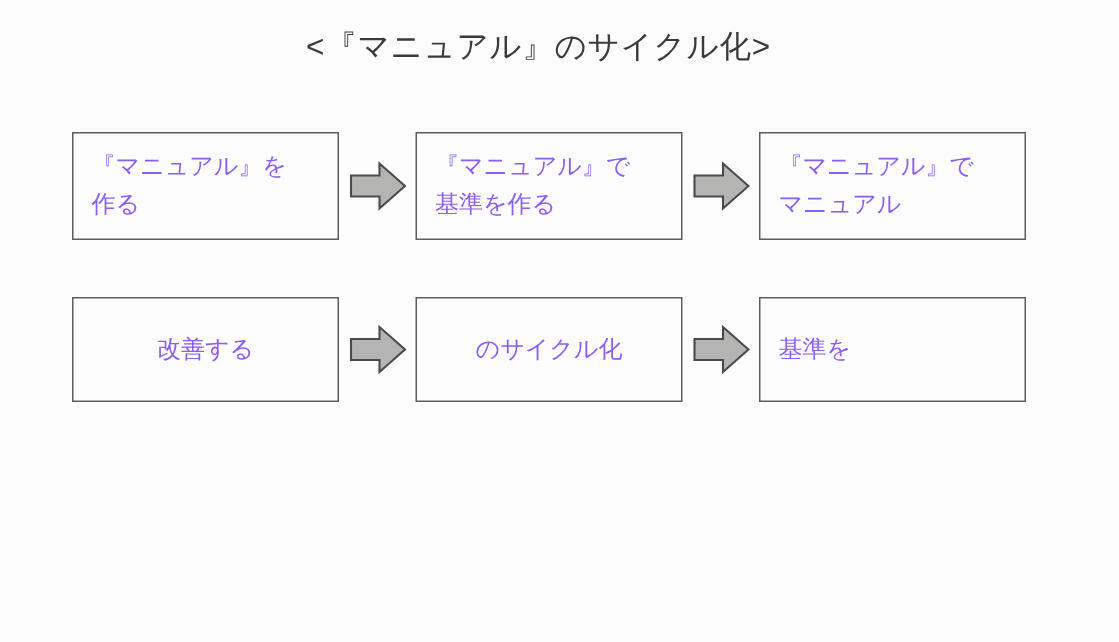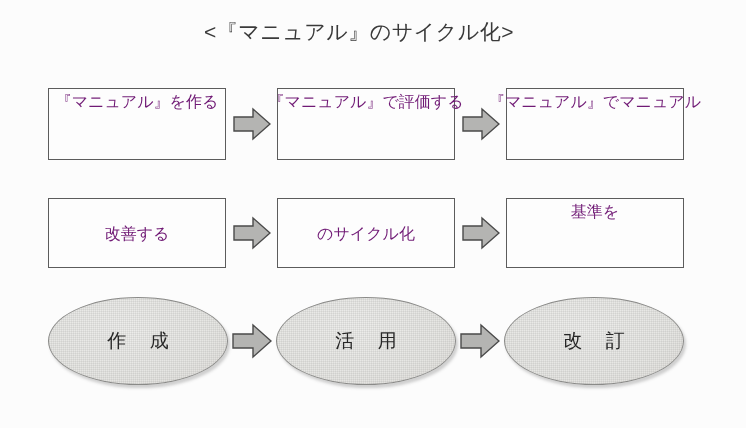--- a/index.html
+++ b/index.html
@@ -50,26 +50,26 @@
   #row-kijun  { top: 198px; height: 70px; }
   #row-cycle  { top: 296px; height: 90px; }
 
   
   .node-box {
     box-sizing: border-box;
     border: 1px solid #5c5c5c;
     background: #fdfdfd;
     height: 100%;
     display: flex;
-    flex-direction: row;
+    flex-direction: column;
     justify-content: center;
     padding: 0 12px;
     font-size: 16px;
     line-height: 25px;
-    color: #701a75;
+    color: #8b5cf6;
   }
   #row-manual .node-box { width: 178px; align-items: flex-start; text-align: left; }
   #row-kijun  .node-box { width: 178px; align-items: center; text-align: center; }
   #row-kijun  .node-box.align-left { align-items: flex-start; text-align: right; }
   .node-box .line { white-space: pre; display: block; }
 
   
   .node-ellipse {
     box-sizing: border-box;
     width: 180px;
@@ -113,21 +113,21 @@
       <span class="line">『マニュアル』を</span>
       <span class="line">作る</span>
     </div>
 
     <svg class="arrow-connector" viewBox="0 0 38 34">
       <polygon points="1,10 20,10 20,2 37,17 20,32 20,24 1,24" fill="#b4b4b2" stroke="#4a4a4a" stroke-width="1.4" stroke-linejoin="miter"></polygon>
     </svg>
 
     <div class="node-box">
       <span class="line">『マニュアル』で</span>
-      <span class="line">評価する</span>
+      <span class="line">基準を作る</span>
     </div>
 
     <svg class="arrow-connector" viewBox="0 0 38 34">
       <polygon points="1,10 20,10 20,2 37,17 20,32 20,24 1,24" fill="#b4b4b2" stroke="#4a4a4a" stroke-width="1.4" stroke-linejoin="miter"></polygon>
     </svg>
 
     <div class="node-box">
       <span class="line">『マニュアル』で</span>
       <span class="line">マニュアル</span>
     </div>
@@ -149,36 +149,14 @@
 
     <svg class="arrow-connector" viewBox="0 0 38 34">
       <polygon points="1,10 20,10 20,2 37,17 20,32 20,24 1,24" fill="#b4b4b2" stroke="#4a4a4a" stroke-width="1.4" stroke-linejoin="miter"></polygon>
     </svg>
 
     <div class="node-box align-left">
       <span class="line">基準を</span>
     </div>
   </div>
 
-  <div class="flow-row" id="row-cycle">
-
-    <div class="node-ellipse">
-      <span class="line">作 成</span>
-    </div>
-
-    <svg class="arrow-connector" viewBox="0 0 40 36">
-      <polygon points="1,11 21,11 21,2 39,18 21,34 21,25 1,25" fill="#b4b4b2" stroke="#4a4a4a" stroke-width="1.4" stroke-linejoin="miter"></polygon>
-    </svg>
-
-    <div class="node-ellipse">
-      <span class="line">活 用</span>
-    </div>
-
-    <svg class="arrow-connector" viewBox="0 0 40 36">
-      <polygon points="1,11 21,11 21,2 39,18 21,34 21,25 1,25" fill="#b4b4b2" stroke="#4a4a4a" stroke-width="1.4" stroke-linejoin="miter"></polygon>
-    </svg>
-
-    <div class="node-ellipse">
-      <span class="line">改 訂</span>
-    </div>
-  </div>
 
 </div>
 
 </body></html>

